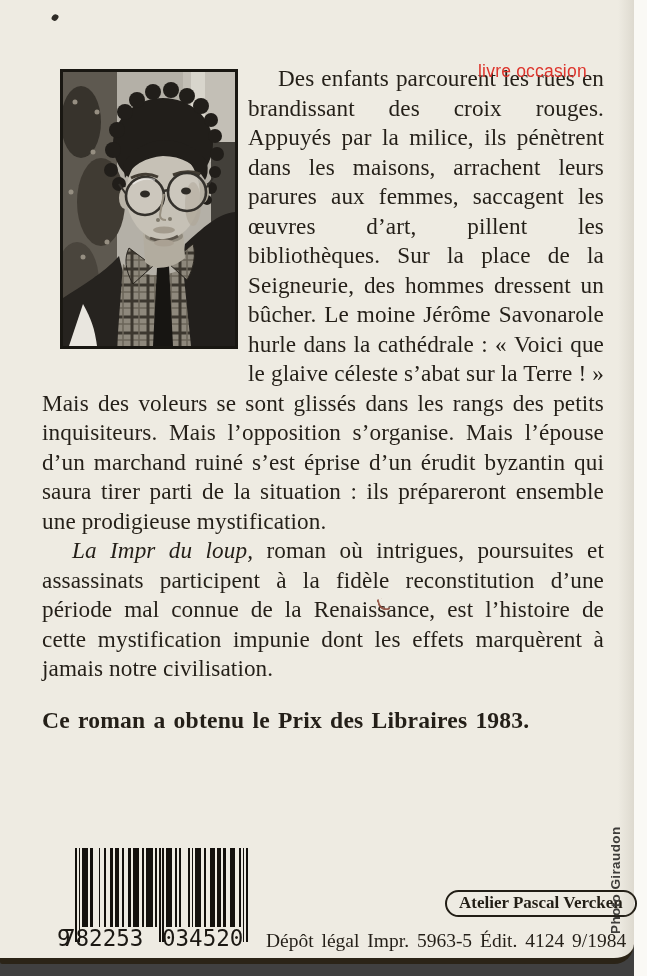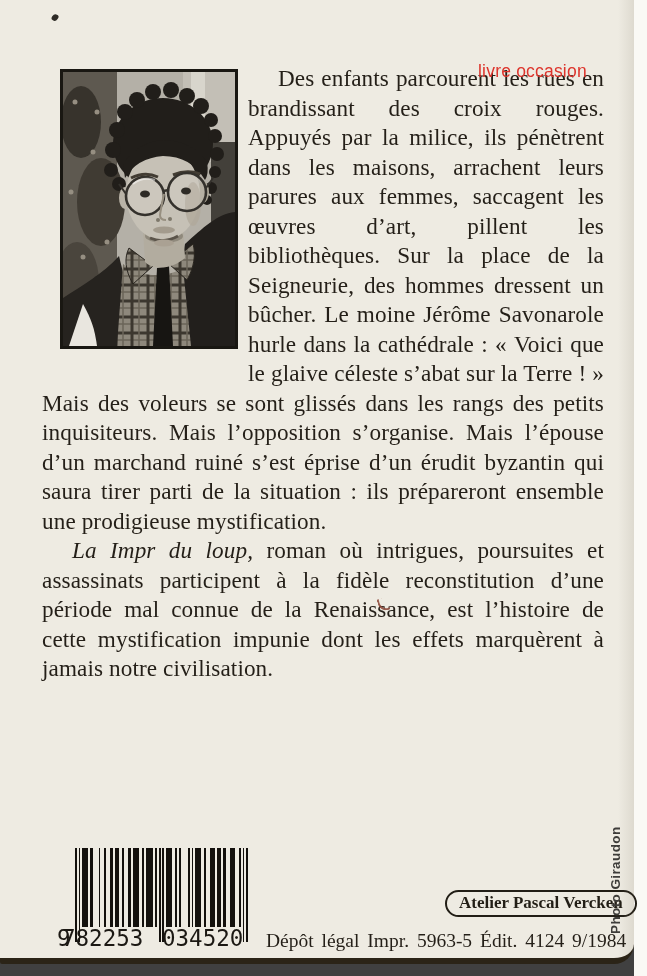--- a/index.html
+++ b/index.html
@@ -153,20 +153,21 @@
           <path d="M101 122 Q98 136 97 143 Q97 148 103 148" stroke="#978f80" stroke-width="2" fill="none"></path>
           <ellipse cx="95" cy="148" rx="2" ry="2" fill="#7e786b"></ellipse>
           <ellipse cx="107" cy="147" rx="2" ry="2" fill="#7e786b"></ellipse>
           <ellipse cx="101" cy="158" rx="11" ry="3.5" fill="#a39b8d"></ellipse>
           <path d="M87 166 Q101 172 115 164" stroke="#5b544a" stroke-width="2.8" fill="none"></path>
           <ellipse cx="101" cy="171" rx="10" ry="3.5" fill="#aaa193"></ellipse>
         </svg>
       </div>
       <p class="pind">Des enfants parcourent les rues en brandissant des croix rouges. Appuyés par la milice, ils pénètrent dans les maisons, arrachent leurs parures aux femmes, saccagent les œuvres d’art, pillent les bibliothèques. Sur la place de la Seigneurie, des hommes dressent un bûcher. Le moine Jérôme Savonarole hurle dans la cathédrale&nbsp;: «&nbsp;Voici que le glaive céleste s’abat sur la Terre&nbsp;!&nbsp;» Mais des voleurs se sont glissés dans les rangs des petits inquisiteurs. Mais l’opposition s’organise. Mais l’épouse d’un marchand ruiné s’est éprise d’un érudit byzantin qui saura tirer parti de la situation&nbsp;: ils prépareront ensemble une prodigieuse mystification.</p>
       <p class="pind"><span class="ital">La Impr du loup,</span><span> roman où intrigues, poursuites et assassinats participent à la fidèle reconstitution d’une période mal connue de la Renaissance, est l’histoire de cette mystification impunie dont les effets marquèrent à jamais notre civilisation.</span></p>
+      <p class="award">Ce roman a obtenu le Prix des Libraires 1983.</p>
     </div>
 
     <div class="stray"></div>
 
     <div class="barcode">
       <svg id="bars" class="bars" width="173" height="94" shape-rendering="crispEdges">
           <rect x="0.00" y="0" width="1.82" height="94" fill="#14110d"></rect>
           <rect x="3.64" y="0" width="1.82" height="94" fill="#14110d"></rect>
           <rect x="7.28" y="0" width="5.46" height="79" fill="#14110d"></rect>
           <rect x="14.57" y="0" width="3.64" height="79" fill="#14110d"></rect>

